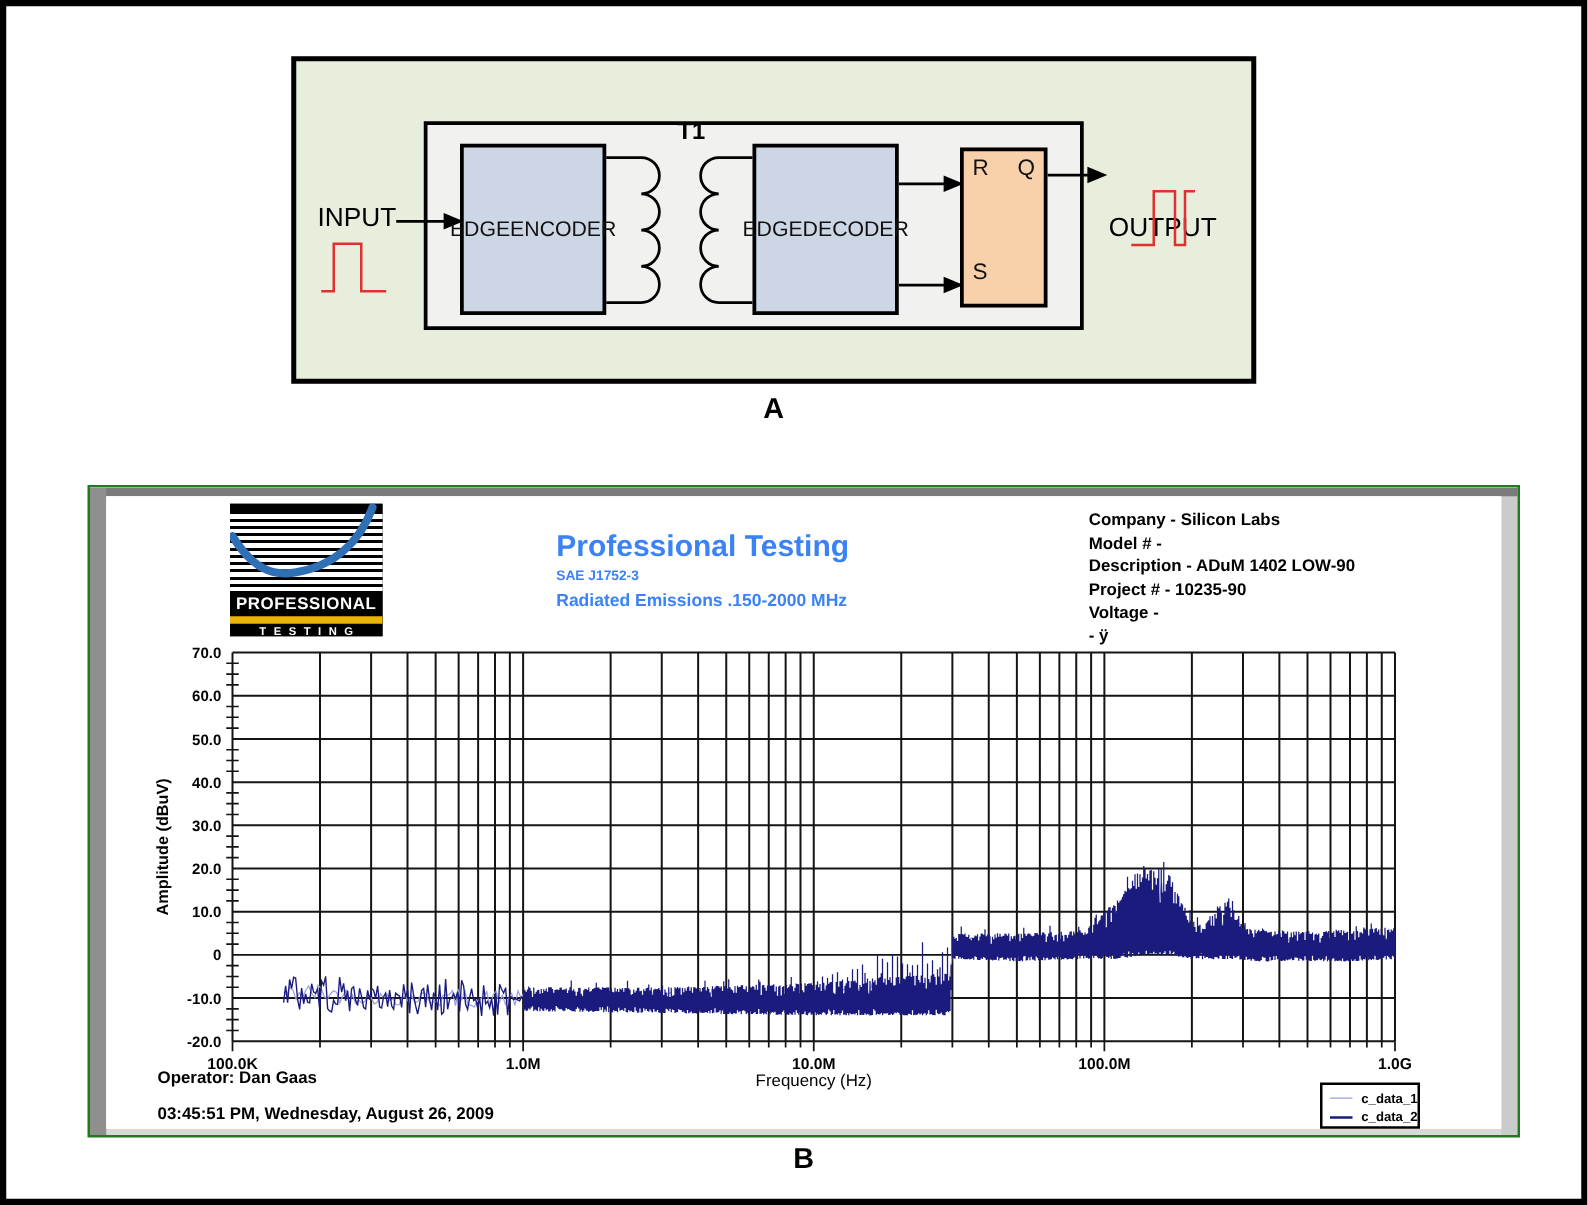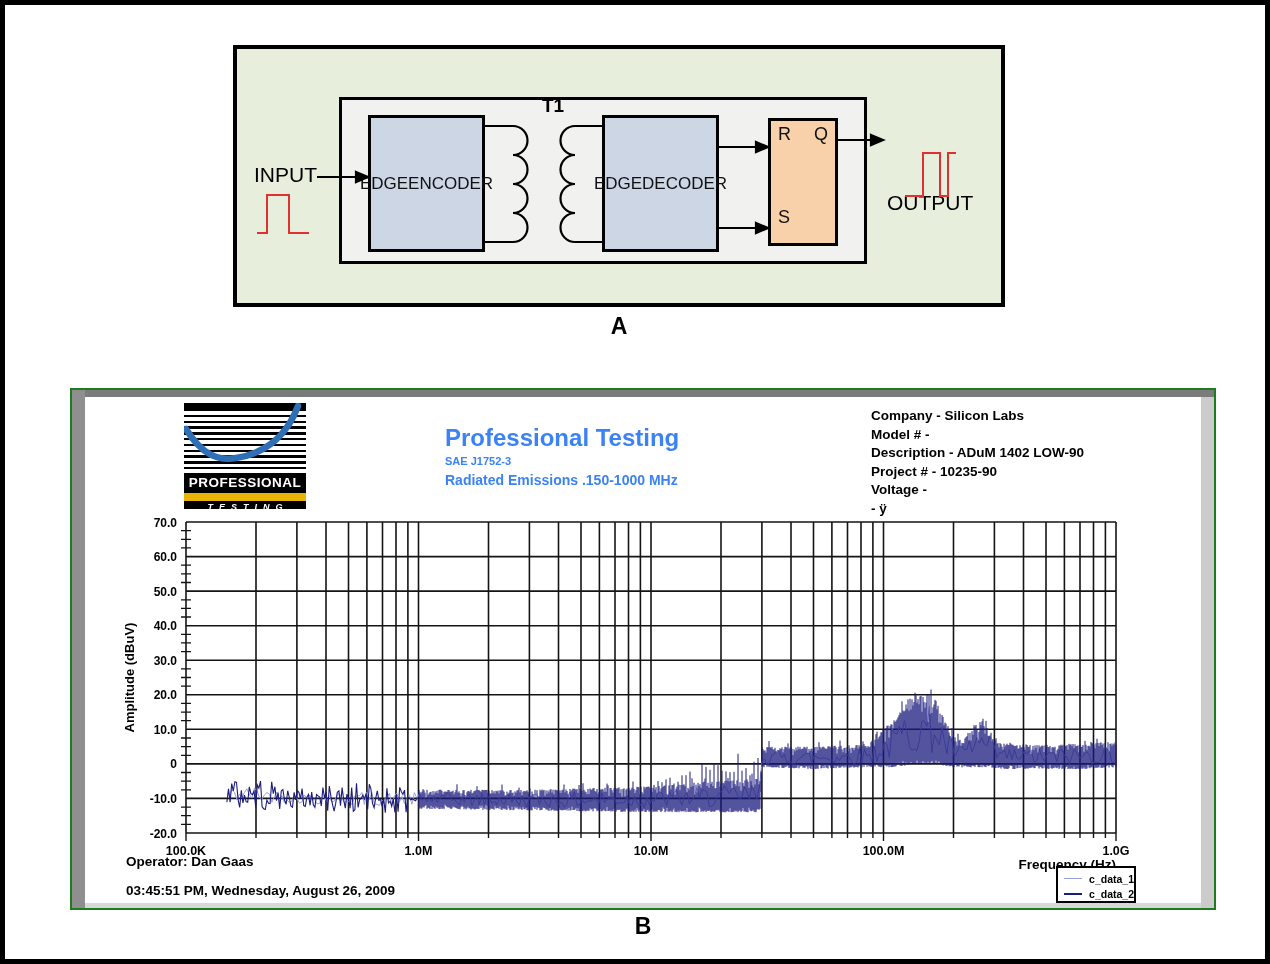--- a/index.html
+++ b/index.html
@@ -15,21 +15,21 @@
   .blockbox{position:absolute;width:117px;height:137px;background:#ccd6e4;border:3px solid #000;
             display:flex;flex-direction:row;align-items:center;justify-content:center;
             font-size:17px;color:#111;line-height:25px;text-align:center;}
   .enc{left:131px;top:66px;} .dec{left:365px;top:66px;}
   .ff{position:absolute;left:531px;top:69px;width:70px;height:128px;background:#f8d1ab;border:3px solid #000;}
   .ff span{position:absolute;font-size:18px;color:#111;}
   .ff .r{left:7px;top:3px;} .ff .q{right:7px;top:3px;} .ff .s{left:7px;top:86px;}
   .t1{position:absolute;left:286px;top:46px;width:60px;text-align:center;font-weight:bold;font-size:19px;}
   .io-label{position:absolute;font-size:21px;color:#000;}
   .in-label{left:8px;top:114px;width:72px;text-align:right;}
-  .out-label{left:650px;top:122px;width:130px;margin-top:20px;}
+  .out-label{left:650px;top:122px;width:130px;}
   .wires{position:absolute;left:0;top:0;width:764px;height:254px;}
 
   
   .fig-label{position:absolute;text-align:center;font-weight:bold;font-size:23px;color:#000;}
   .label-a{left:228px;width:772px;top:308px;}
   .label-b{left:65px;width:1146px;top:908px;}
 
   
   .panel-b{position:absolute;left:65px;top:383px;width:1146px;height:522px;
            border:2px solid #1e7c1e;background:#fff;
@@ -37,35 +37,35 @@
                       inset -13px 0 0 #cbcbcb, inset 0 -5px 0 #d8d8d8;}
   .pb-content{position:absolute;left:13px;top:7px;right:13px;bottom:5px;background:#fff;}
 
   .logo{position:absolute;left:99px;top:6px;width:122px;height:106px;background:#000;}
   .logo-stripes{position:absolute;left:0;top:0;width:122px;height:70px;border-top:6px solid #000;
     background:repeating-linear-gradient(180deg,#000 0 2.4px,#fff 2.4px 5.8px);}
   .logo-curve{position:absolute;left:0;top:0;width:122px;height:70px;}
   .logo-name{position:absolute;left:0;top:70px;width:122px;height:20px;background:#000;color:#fff;
     font-weight:bold;font-size:13.5px;line-height:20px;text-align:center;letter-spacing:.5px;}
   .logo-sub{position:absolute;left:0;top:90px;width:122px;height:16px;background:#000;color:#fff;
-    border-top:8px solid #eab308;font-weight:bold;font-size:9px;line-height:13px;text-align:center;
-    letter-spacing:6px;text-indent:6px;font-style:italic;}
+    border-top:6px solid #eab308;font-weight:bold;font-size:9px;line-height:13px;text-align:center;
+    letter-spacing:6px;text-indent:6px;}
 
   .title-block{position:absolute;left:360px;top:28px;width:440px;text-align:left;color:#3b82f6;}
   .rpt-title{font-weight:bold;font-size:24px;line-height:26px;}
   .rpt-sub1{font-weight:bold;font-size:11px;line-height:20px;}
   .rpt-sub2{font-weight:bold;font-size:14px;line-height:18px;}
 
   .info-block{position:absolute;left:786px;top:10px;width:330px;font-weight:bold;font-size:13.5px;
               line-height:18.5px;color:#000;}
 
   .chart-svg{position:absolute;left:0;top:110px;width:1117px;height:360px;}
 
-  .freq-label{position:absolute;left:101px;top:460px;width:930px;text-align:right;
-              font-weight:bold;font-size:13.5px;}
+  .freq-label{position:absolute;left:101px;top:460px;width:930px;text-align:center;
+              font-weight:normal;font-size:13.5px;}
   .operator{position:absolute;left:41px;top:457px;font-weight:bold;font-size:13.5px;}
   .timestamp{position:absolute;left:41px;top:486px;font-weight:bold;font-size:13.5px;}
 
   .legend{position:absolute;left:971px;top:469px;width:80px;height:37px;background:#fff;
           border:2px solid #000;padding:3px 0 0 6px;}
   .legend-row{display:flex;align-items:center;height:15px;}
   .legend-line{width:20px;height:0;border-top-style:solid;margin-right:7px;}
   .legend-text{font-weight:bold;font-size:10.5px;color:#000;}
 </style>
 </head>
@@ -142,21 +142,21 @@
         <svg class="logo-curve" viewBox="0 0 122 70">
           <path d="M2,26 C18,52 34,58 52,55 C84,50 104,30 114,3" fill="none" stroke="#2f6fb5" stroke-width="6.5" stroke-linecap="round"></path>
         </svg>
         <div class="logo-name">PROFESSIONAL</div>
         <div class="logo-sub">TESTING</div>
       </div>
 
       <div class="title-block">
         <div class="rpt-title">Professional Testing</div>
         <div class="rpt-sub1">SAE J1752-3</div>
-        <div class="rpt-sub2">Radiated Emissions .150-1000 MHz</div>
+        <div class="rpt-sub2">Radiated Emissions .150-2000 MHz</div>
       </div>
 
       <div class="info-block">
         <div>Company - Silicon Labs</div>
         <div>Model # -</div>
         <div>Description - ADuM 1402 LOW-90</div>
         <div>Project # - 10235-90</div>
         <div>Voltage -</div>
         <div> - ÿ</div>
       </div>

